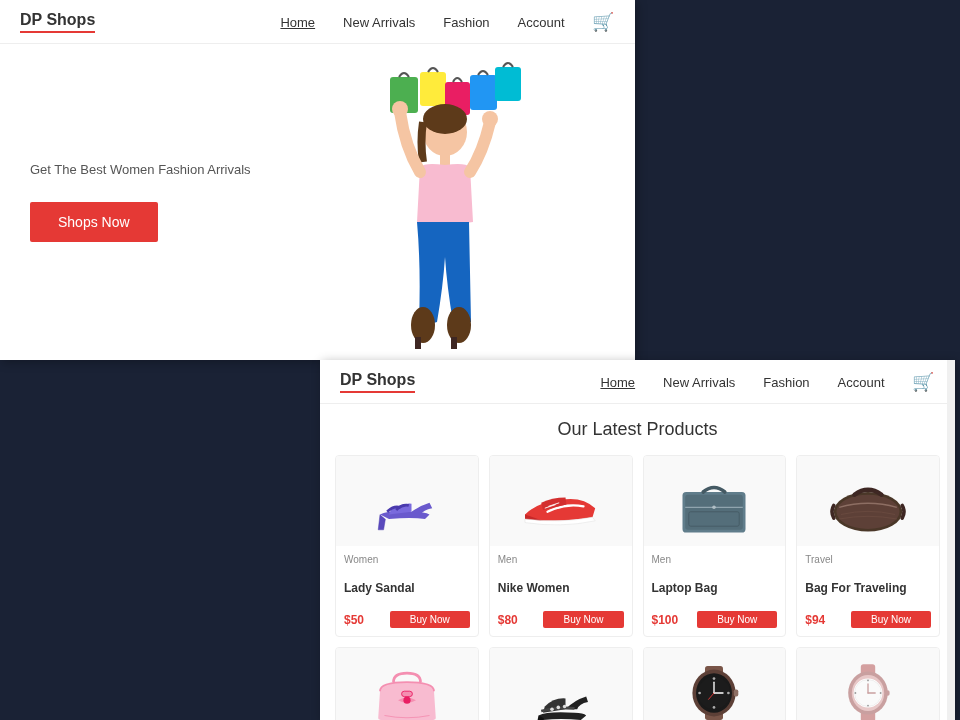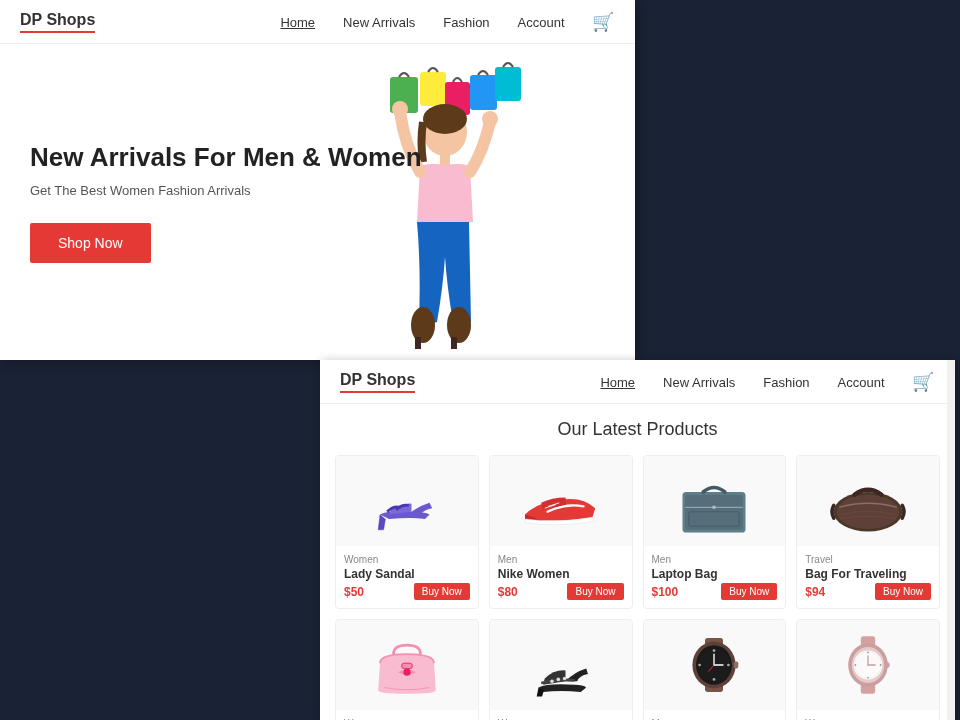--- a/index.html
+++ b/index.html
@@ -169,41 +169,41 @@
 
     .product-category {
       font-size: 10px;
       color: #888;
     }
 
     .product-name {
       font-size: 12px;
       font-weight: bold;
       color: #333;
-      margin: 2px 0;
+      margin: 16px 0;
     }
 
     .product-footer {
       display: flex;
       justify-content: space-between;
       align-items: center;
       gap: 16px;
     }
 
     .product-price {
       font-size: 12px;
       color: #e53935;
       font-weight: bold;
     }
 
     .btn-buy {
       background: #e53935;
       color: #fff;
       border: none;
-      padding: 3px 8px;
+      padding: 3px 20px;
       font-size: 10px;
       cursor: pointer;
       border-radius: 2px;
     }
 
     .second-row {
       margin-top: 10px;
     }
 
     
@@ -228,23 +228,22 @@
       <li><a class="active">Home</a></li>
       <li><a>New Arrivals</a></li>
       <li><a>Fashion</a></li>
       <li><a>Account</a></li>
       <li><span class="cart-icon">🛒</span></li>
     </ul>
   </nav>
 
   <div class="hero">
     <div class="hero-content">
-      <h1 class="hero-title">New Arrivals For Men &amp; Women</h1>
       <p class="hero-subtitle">Get The Best Women Fashion Arrivals</p>
-      <button class="btn-shop-now">Shop Now</button>
+      <button class="btn-shop-now">Shops Now</button>
     </div>
 
     <div class="hero-image-container">
       <svg width="220" height="310" viewBox="0 0 220 310">
 
         <rect x="55" y="30" width="28" height="36" rx="3" fill="#4caf50"></rect>
         <path d="M64 30 Q69 22 74 30" stroke="#555" stroke-width="2" fill="none"></path>
 
         <rect x="85" y="25" width="26" height="34" rx="3" fill="#ffeb3b"></rect>
         <path d="M93 25 Q98 17 103 25" stroke="#555" stroke-width="2" fill="none"></path>

